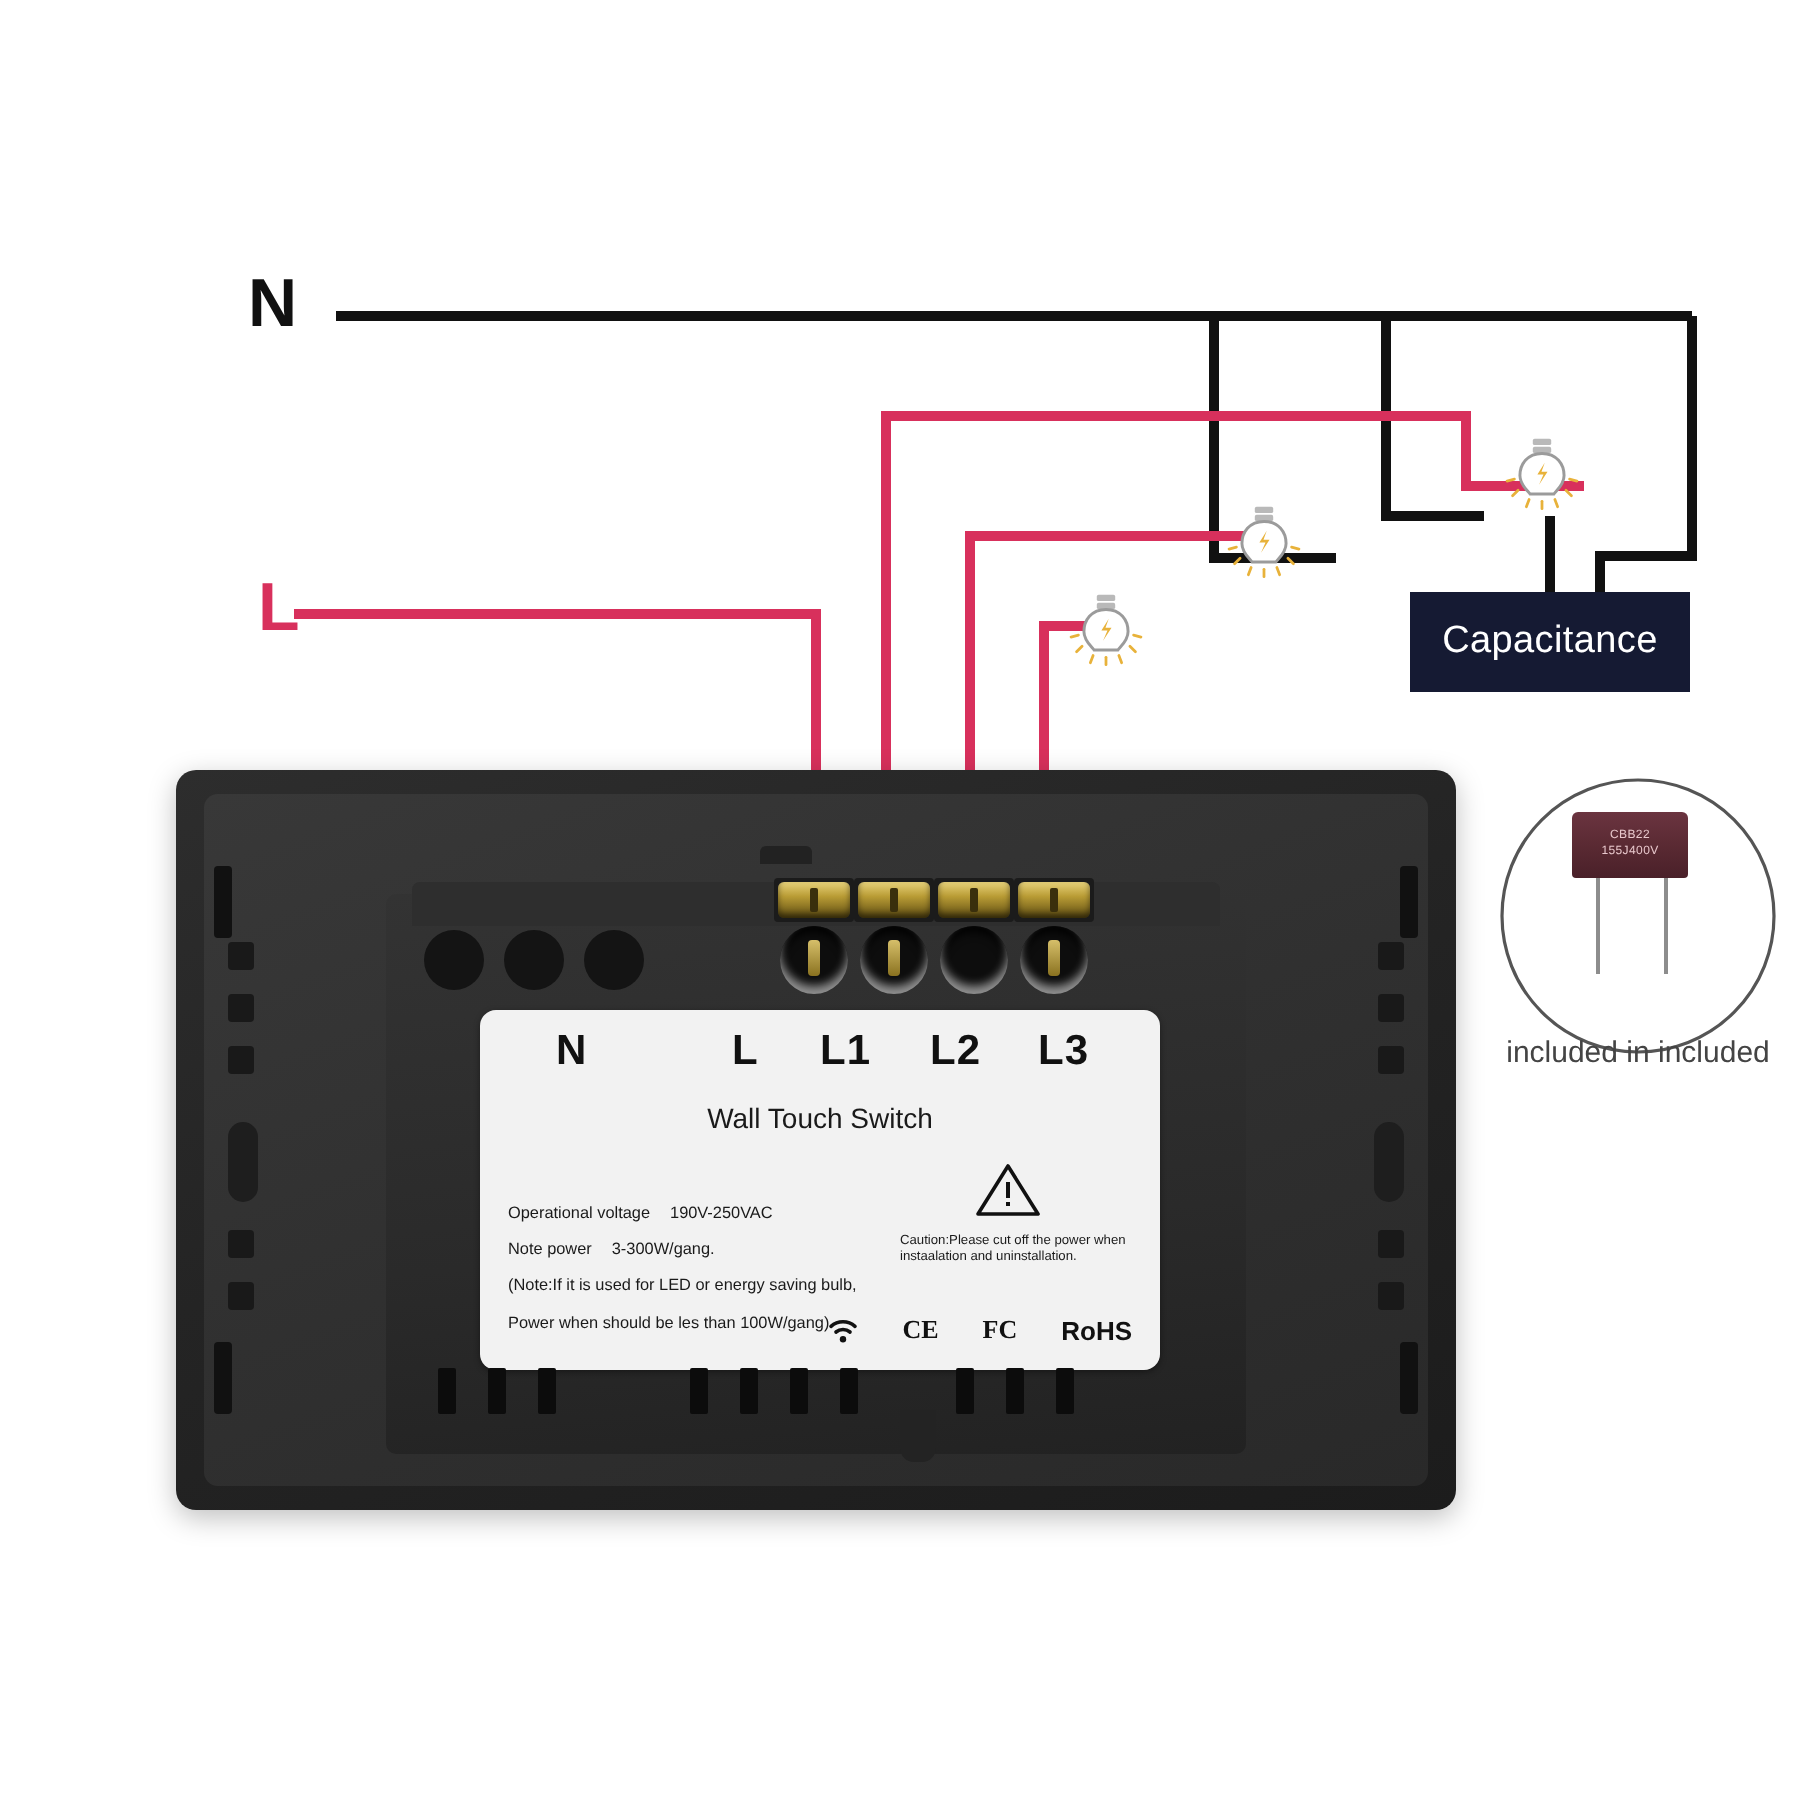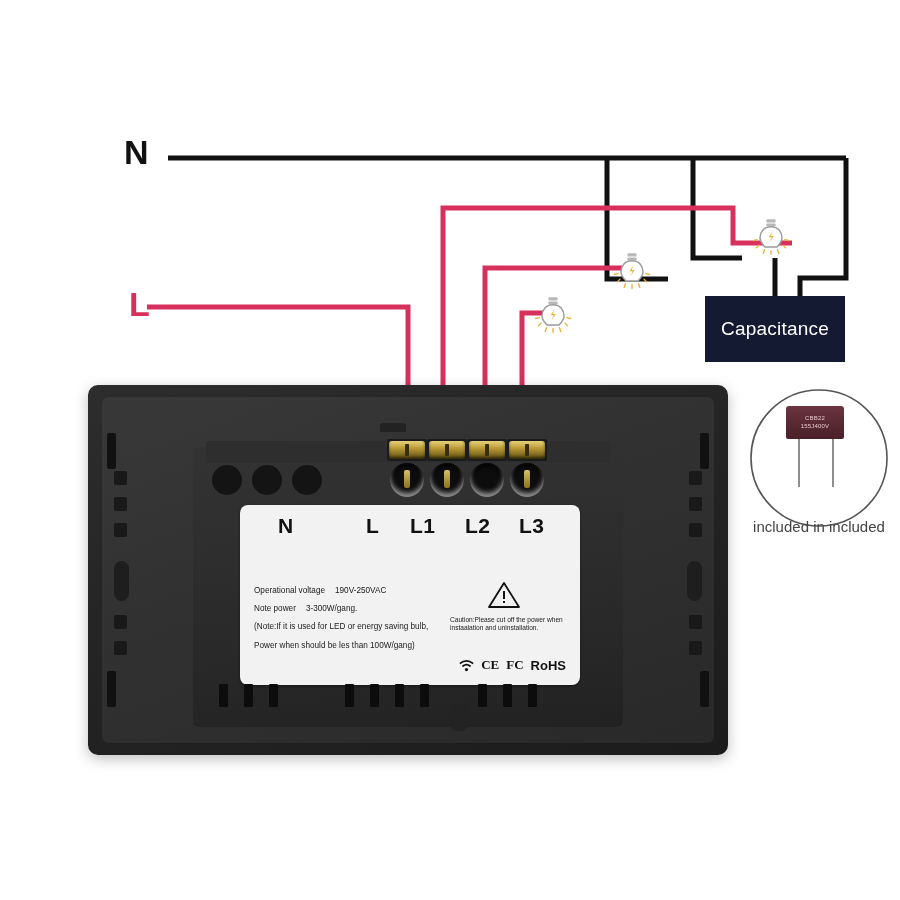--- a/index.html
+++ b/index.html
@@ -187,21 +187,21 @@
   .tn4 { left: 279px; }
   .product-name {
     text-align: center;
     font-size: 14px;
     margin-top: 6px;
     color: #1a1a1a;
   }
   .spec-lines {
     position: absolute;
     left: 14px;
-    top: 82px;
+    top: 98px;
     width: 215px;
     font-size: 8.2px;
     color: #1a1a1a;
     line-height: 1.0;
   }
   .spec-lines div { margin-bottom: 10px; white-space: nowrap; }
   .spec-lines .kv b { font-weight: normal; }
   .spec-lines .val { margin-left: 10px; }
 
   .caution-box {
@@ -218,21 +218,21 @@
     text-align: left;
     margin-top: 3px;
     padding-left: 6px;
   }
   .cert-row {
     position: absolute;
     right: 14px;
     bottom: 12px;
     display: flex;
     align-items: center;
-    gap: 7px;
+    gap: 22px;
   }
   .cert-row .mark {
     font-size: 13px;
     font-weight: bold;
     color: #111;
     font-family: "Liberation Serif", serif;
   }
   .cert-row .rohs { font-size: 13px; font-weight: bold; font-family: "Liberation Sans", sans-serif;}
 
   
@@ -257,21 +257,21 @@
     background: #222;
     border-radius: 3px 3px 0 0;
   }
 
   
   .cap-box {
     position: absolute;
     left: 705px;
     top: 296px;
     width: 140px;
-    height: 66px;
+    height: 50px;
     background: #151a33;
     display: flex;
     align-items: center;
     justify-content: center;
   }
   .cap-box span {
     color: #ffffff;
     font-size: 19px;
     letter-spacing: 0.2px;
   }
@@ -467,20 +467,21 @@
 
     <div class="spec-label">
       <div class="terminal-names">
         <span class="tn0">N</span>
         <span class="tn1">L</span>
         <span class="tn2">L1</span>
         <span class="tn3">L2</span>
         <span class="tn4">L3</span>
       </div>
 
+      <div class="product-name">Wall Touch Switch</div>
 
       <div class="spec-lines">
         <div class="kv">
           <b>Operational voltage</b><span class="val">190V-250VAC</span>
         </div>
         <div class="kv">
           <b>Note power</b><span class="val">3-300W/gang.</span>
         </div>
         <div>(Note:If it is used for LED or energy saving bulb,</div>
         <div>Power when should be les than 100W/gang)</div>

